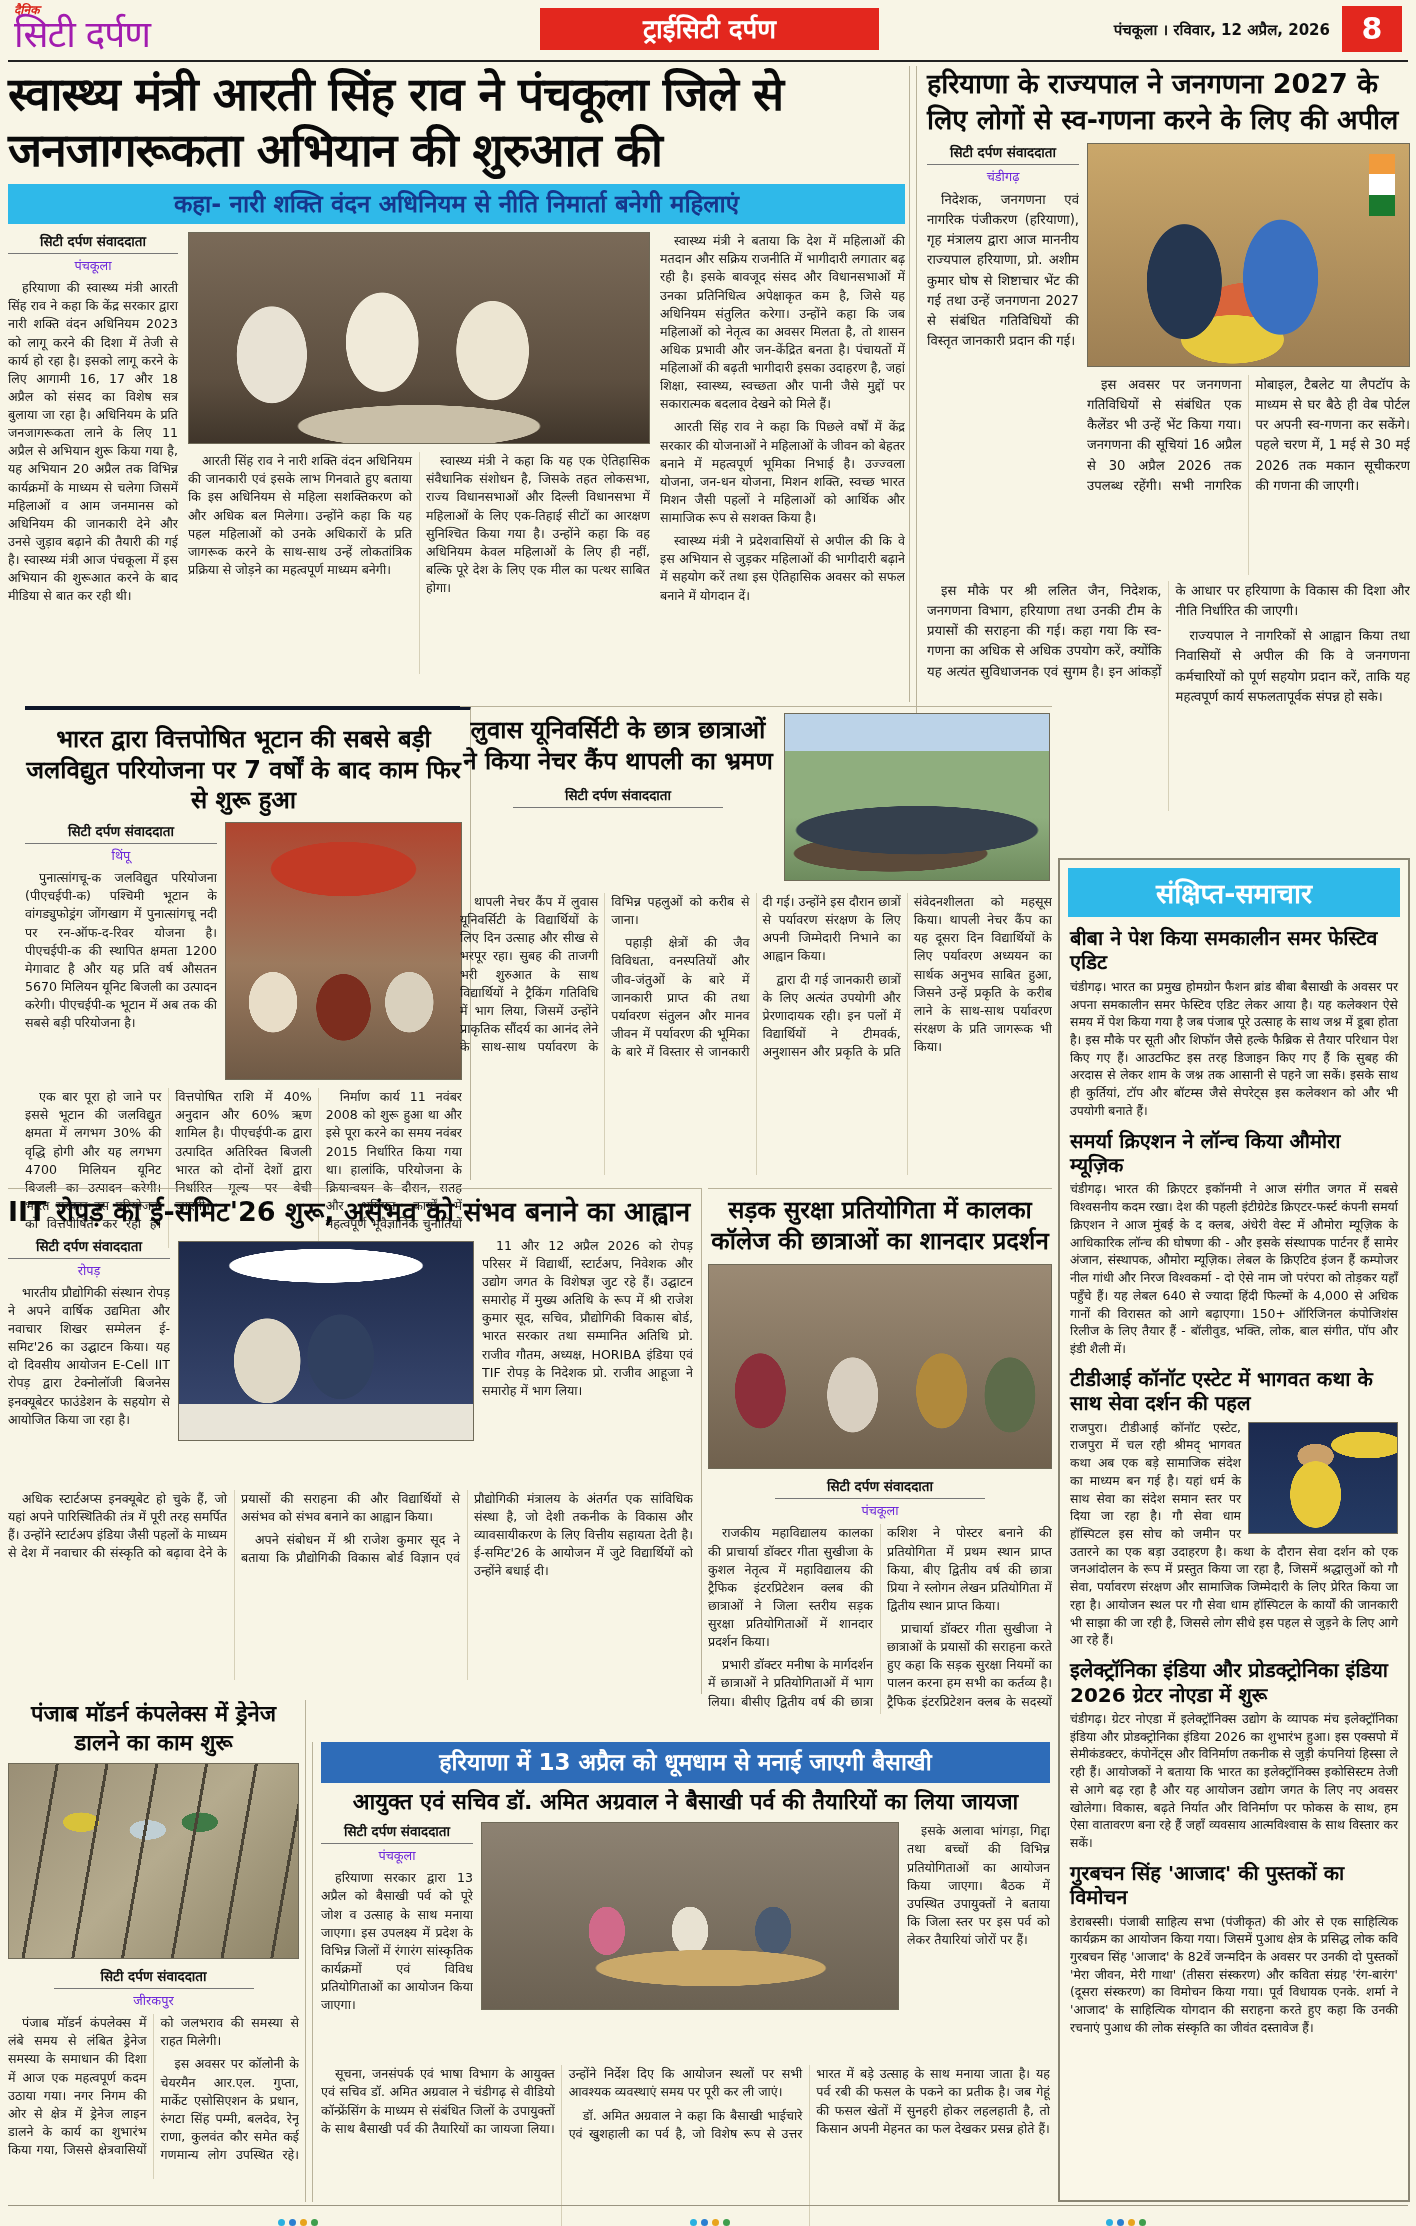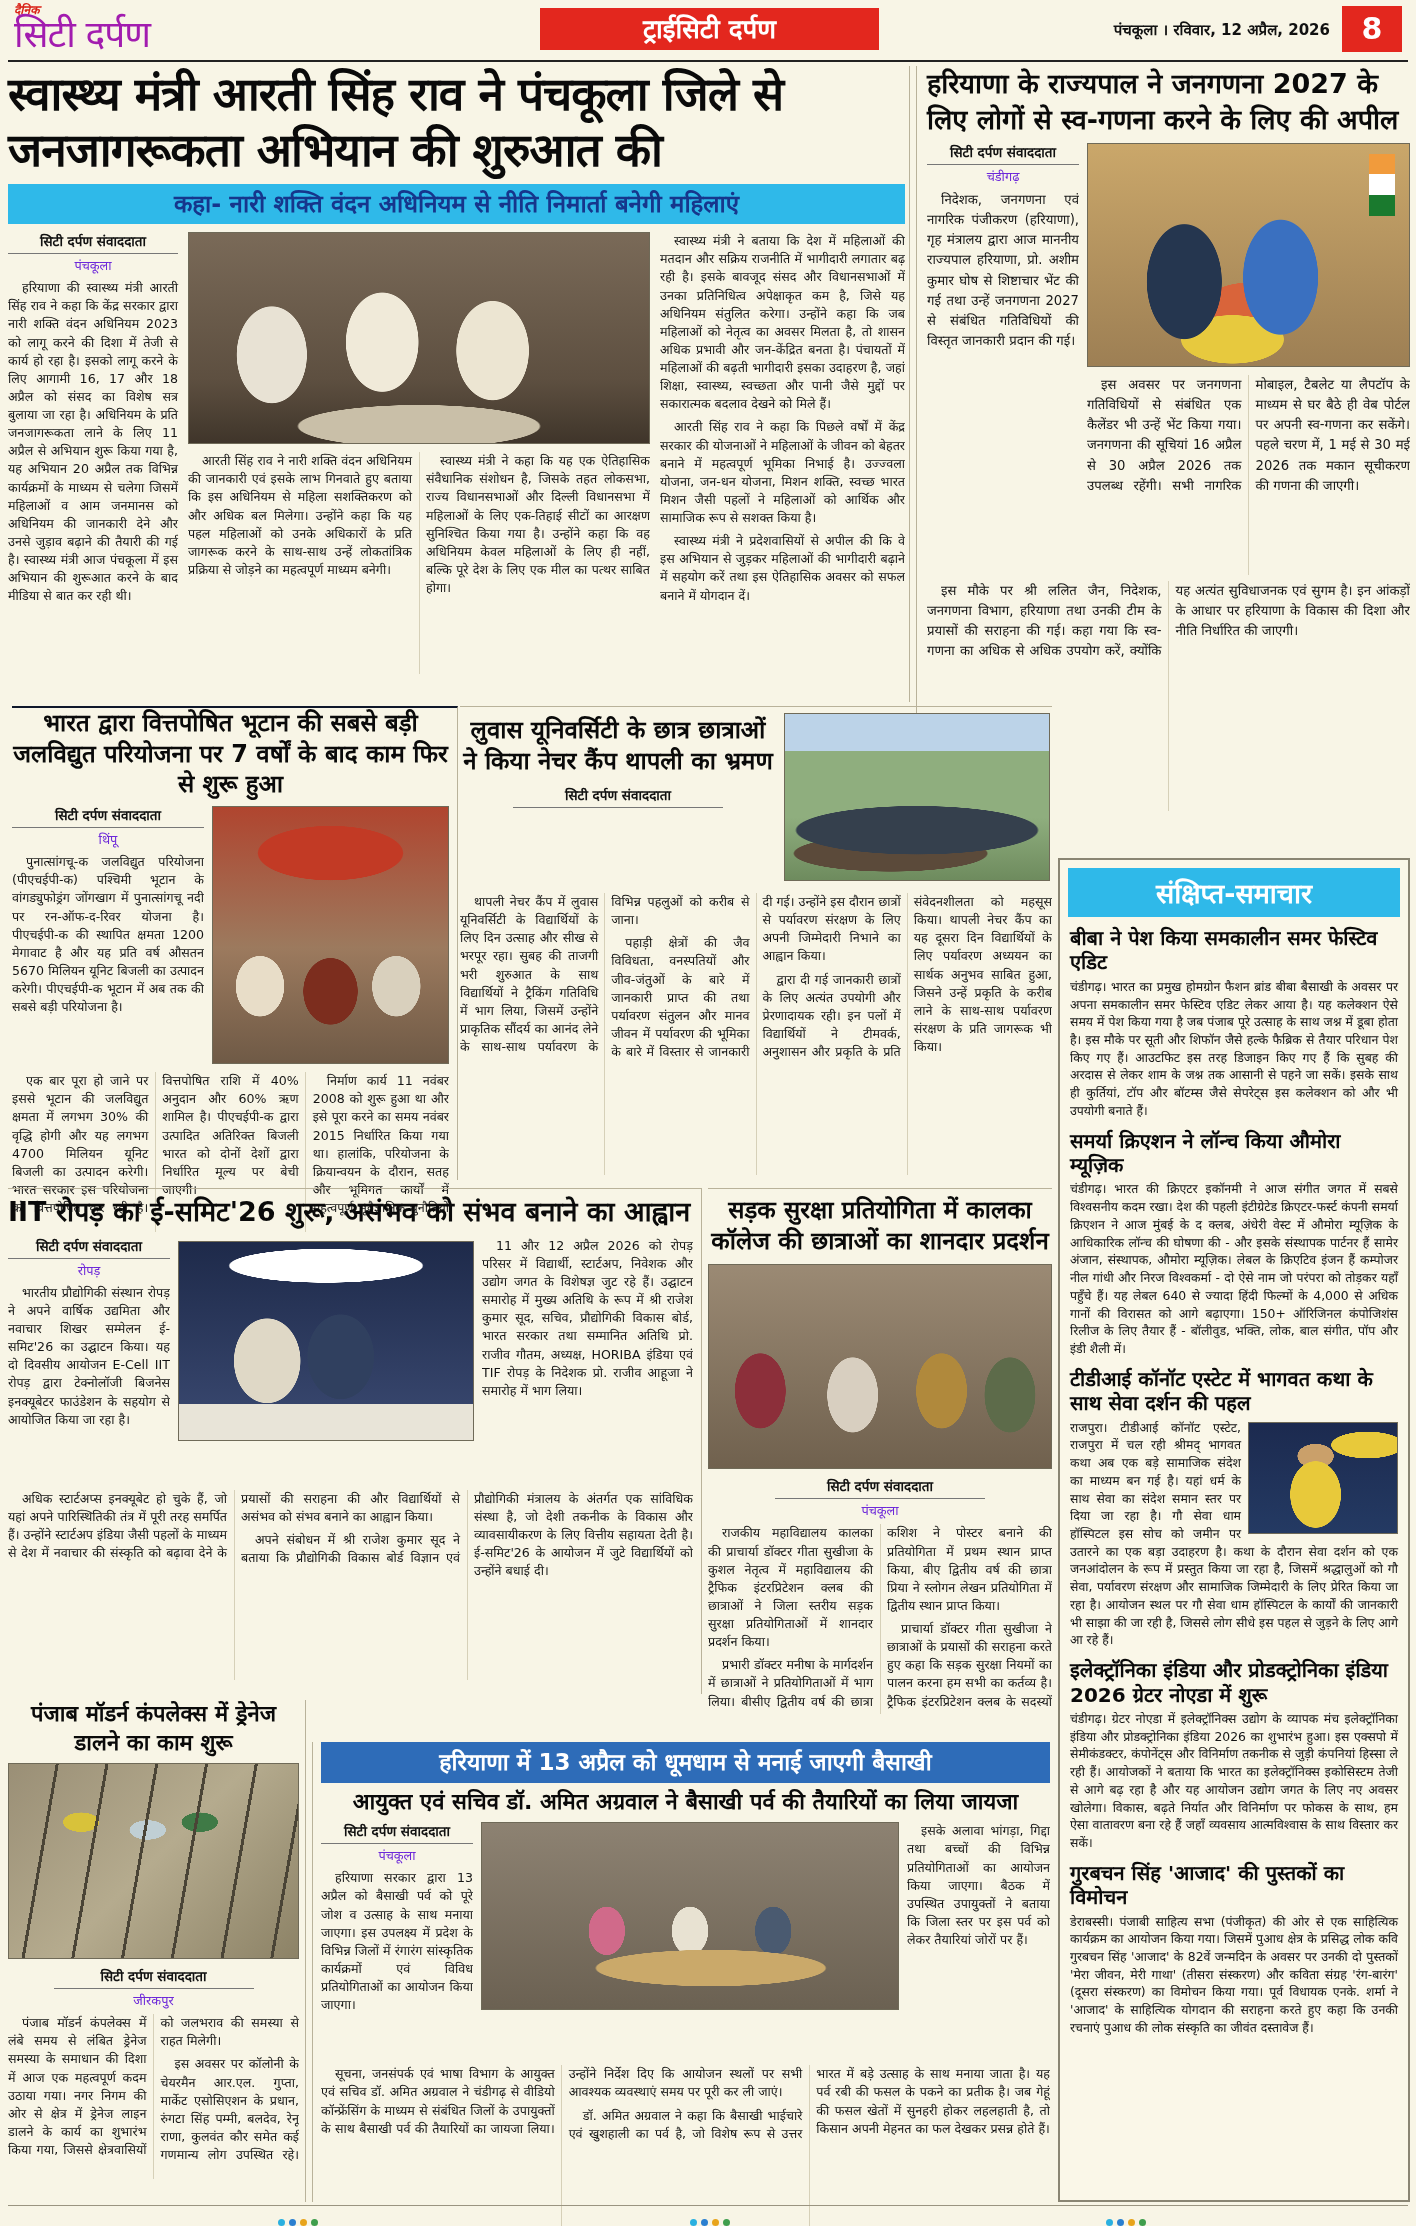--- a/index.html
+++ b/index.html
@@ -160,24 +160,25 @@
       </div>
       <div style="flex:1;">
         <div class="photo ph-governor" style="width:100%;height:224px;"></div>
         <div class="bt bt13 cols2" style="margin-top:8px;height:200px;overflow:hidden;">
           <p>इस अवसर पर जनगणना गतिविधियों से संबंधित एक कैलेंडर भी उन्हें भेंट किया गया। जनगणना की सूचियां 16 अप्रैल से 30 अप्रैल 2026 तक उपलब्ध रहेंगी। सभी नागरिक मोबाइल, टैबलेट या लैपटॉप के माध्यम से घर बैठे ही वेब पोर्टल पर अपनी स्व-गणना कर सकेंगे। पहले चरण में, 1 मई से 30 मई 2026 तक मकान सूचीकरण की गणना की जाएगी।</p>
         </div>
       </div>
     </div>
     <div class="bt bt13 cols2" style="margin-top:6px;height:230px;overflow:hidden;">
       <p>इस मौके पर श्री ललित जैन, निदेशक, जनगणना विभाग, हरियाणा तथा उनकी टीम के प्रयासों की सराहना की गई। कहा गया कि स्व-गणना का अधिक से अधिक उपयोग करें, क्योंकि यह अत्यंत सुविधाजनक एवं सुगम है। इन आंकड़ों के आधार पर हरियाणा के विकास की दिशा और नीति निर्धारित की जाएगी।</p>
-    </div>
-  </div>
-
-  <div class="abs sep-r" style="left:12px;top:706px;width:446px;height:474px;padding-right:8px;border-top:2px solid #0f172a;padding-top:0;">
+      <p>राज्यपाल ने नागरिकों से आह्वान किया तथा निवासियों से अपील की कि वे जनगणना कर्मचारियों को पूर्ण सहयोग प्रदान करें, ताकि यह महत्वपूर्ण कार्य सफलतापूर्वक संपन्न हो सके।</p>
+    </div>
+  </div>
+
+  <div class="abs sep-r" style="left:25px;top:706px;width:446px;height:474px;padding-right:8px;border-top:4px solid #0f172a;padding-top:14px;">
     <h2 class="hl-md">भारत द्वारा वित्तपोषित भूटान की सबसे बड़ी जलविद्युत परियोजना पर 7 वर्षों के बाद काम फिर से शुरू हुआ</h2>
     <div style="display:flex;gap:8px;margin-top:6px;">
       <div style="width:192px;">
         <div class="byline">सिटी दर्पण संवाददाता</div>
         <div class="place">थिंपू</div>
         <div class="bt" style="height:210px;overflow:hidden;">
             <p>पुनात्सांगचू-क जलविद्युत परियोजना (पीएचईपी-क) पश्चिमी भूटान के वांगड्युफोड्रंग जोंगखाग में पुनात्सांगचू नदी पर रन-ऑफ-द-रिवर योजना है। पीएचईपी-क की स्थापित क्षमता 1200 मेगावाट है और यह प्रति वर्ष औसतन 5670 मिलियन यूनिट बिजली का उत्पादन करेगी। पीएचईपी-क भूटान में अब तक की सबसे बड़ी परियोजना है।</p>
           </div>
       </div>
       <div class="photo ph-bhutan" style="flex:1;height:258px;"></div>

